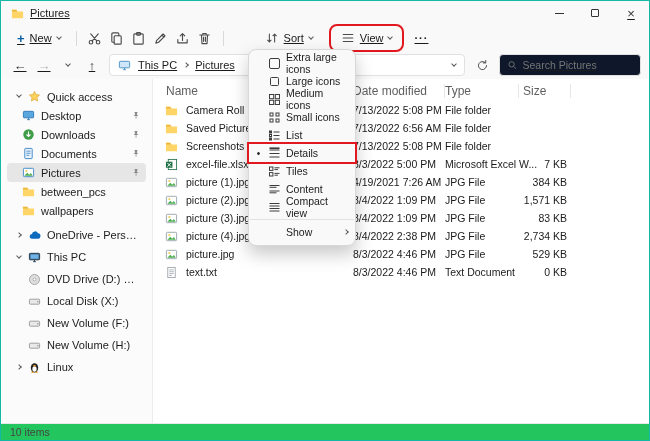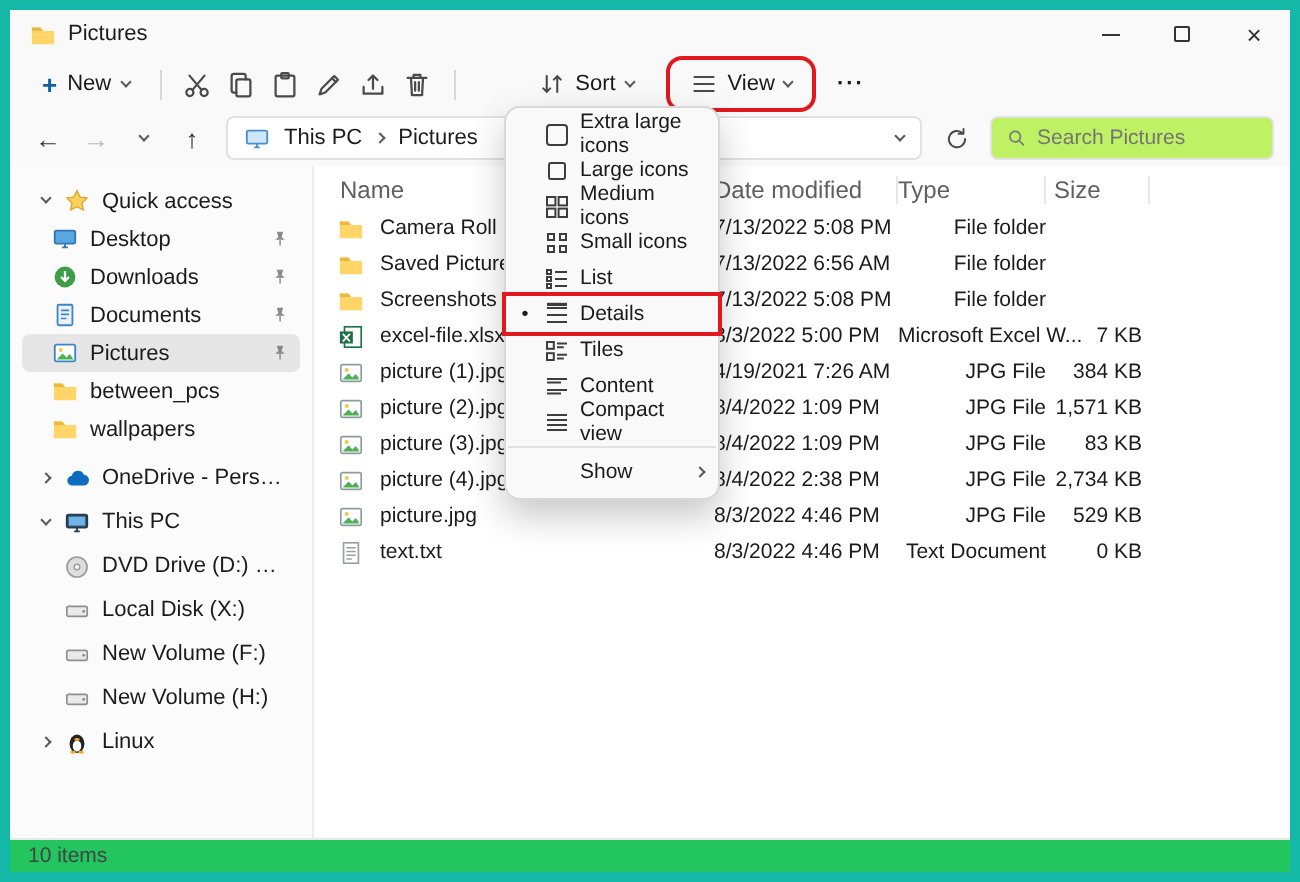--- a/index.html
+++ b/index.html
@@ -1,18 +1,18 @@
 <!DOCTYPE html>
 <html><head>
 <meta charset="utf-8">
 <style>
   * { margin:0; padding:0; box-sizing:border-box; }
   html,body { width:650px; height:441px; }
   body { font-family:"Liberation Sans", sans-serif; font-size:11px; color:#1b1b1b; background:#fff; position:relative; overflow:hidden; }
-  .window { position:absolute; inset:0; border:5px solid #14b8a6; background:#f9f9f9; }
+  .window { position:absolute; inset:0; border:1px solid #14b8a6; background:#f9f9f9;text-decoration:underline; }
 
   
   .titlebar { height:24px; display:flex; align-items:center; justify-content:space-between; padding-left:10px; }
   .title-left { display:flex; align-items:center; gap:6px; font-size:11px; }
   .win-controls { display:flex; height:24px; }
   .win-btn { width:36px; height:24px; display:flex; align-items:center; justify-content:center; color:#222; }
   .ic-min { width:9px; height:1px; background:#333; }
   .ic-max { width:8px; height:8px; border:1px solid #333; border-radius:1px; }
   .ic-close { font-size:13px; line-height:1; color:#333; }
 
@@ -31,21 +31,21 @@
   .chev.d { transform:rotate(45deg); margin-top:-3px; }
   .chev.r { transform:rotate(-45deg); }
   .chev.sm { width:4px; height:4px; }
 
   
   .addressbar { height:28px; display:flex; align-items:center; padding:0 8px; gap:2px; }
   .nav-btn { width:22px; height:22px; display:flex; align-items:center; justify-content:center; font-size:13px; color:#2f2f2f; border-radius:4px; }
   .nav-btn.disabled { color:#b7b7b7; }
   .crumb-box { flex:1; height:22px; border:1px solid #e1e1e1; background:#fff; border-radius:4px; display:flex; align-items:center; padding:0 8px; gap:7px; font-size:11px; margin:0 4px; }
   .crumb-box .spacer { flex:1; }
-  .search-box { width:142px; height:22px; border:1px solid #e1e1e1; background:#bef264; border-radius:4px; display:flex; align-items:center; padding:0 7px; gap:5px; margin-left:4px; }
+  .search-box { width:142px; height:22px; border:1px solid #e1e1e1; background:#0f172a; border-radius:4px; display:flex; align-items:center; padding:0 7px; gap:5px; margin-left:4px; }
   .search-box input { border:none; outline:none; width:100%; font-size:10.5px; color:#757575; font-family:inherit; background:transparent; }
 
   
   .main { position:absolute; top:78px; left:0; right:0; bottom:17px; display:flex; background:#fff; }
   .sidebar { width:152px; padding-top:8px; border-right:1px solid #ececec; overflow:hidden; background:#fbfbfb; }
   .sb-item { height:19px; display:flex; align-items:center; padding:0 6px 0 7px; gap:4px; border-radius:4px; margin:0 6px; }
   .sb-item.tall { height:22px; }
   .sb-item.gap { margin-top:4px; }
   .sb-item.child { padding-left:15px; }
   .sb-item.child2 { padding-left:21px; }
@@ -54,21 +54,21 @@
   .sb-ic { width:15px; height:14px; display:flex; align-items:center; }
   .sb-label { white-space:nowrap; overflow:hidden; text-overflow:ellipsis; flex:1; font-size:11px; }
   .sb-pin { margin-left:auto; display:flex; align-items:center; }
 
   
   .files { flex:1; padding-top:2px; font-size:10.5px; }
   .fl-header { display:flex; height:20px; align-items:center; color:#5f5f5f; font-size:12px; }
   .fl-row { display:flex; height:18px; align-items:center; color:#1b1b1b; }
   .c-name { width:200px; display:flex; align-items:center; gap:7px; padding-left:12px; white-space:nowrap; overflow:hidden; }
   .c-date { width:92px; white-space:nowrap; }
-  .c-type { width:74px; white-space:nowrap;text-align:right; }
+  .c-type { width:74px; white-space:nowrap; }
   .c-size { width:52px; text-align:right; padding-right:4px; white-space:nowrap; }
   .fl-header .hc { border-right:1px solid #e7e7e7; height:14px; display:flex; align-items:center; }
   .fl-header .c-name { padding-left:13px; }
   .fl-header .c-size { justify-content:flex-start; text-align:left; padding-left:4px; }
   .f-ic { width:14px; height:14px; flex:0 0 14px; display:flex; align-items:center; }
 
   
   .view-menu { position:absolute; left:247px; top:48px; width:108px; background:#f9f9f9; border:1px solid #d8d8d8; border-radius:8px; box-shadow:0 8px 18px rgba(0,0,0,.22); padding:4px 0; z-index:20; }
   .menu-item { height:18px; display:flex; align-items:center; padding:0 7px 0 5px; gap:5px; font-size:10.5px; color:#1b1b1b; }
   .menu-bullet { width:9px; font-size:10px; color:#1b1b1b; text-align:center; }

